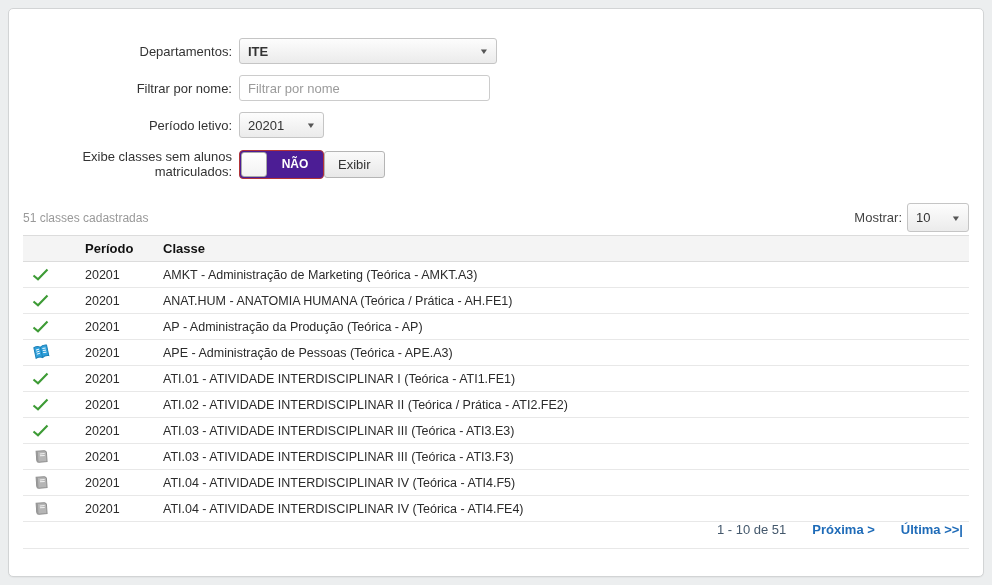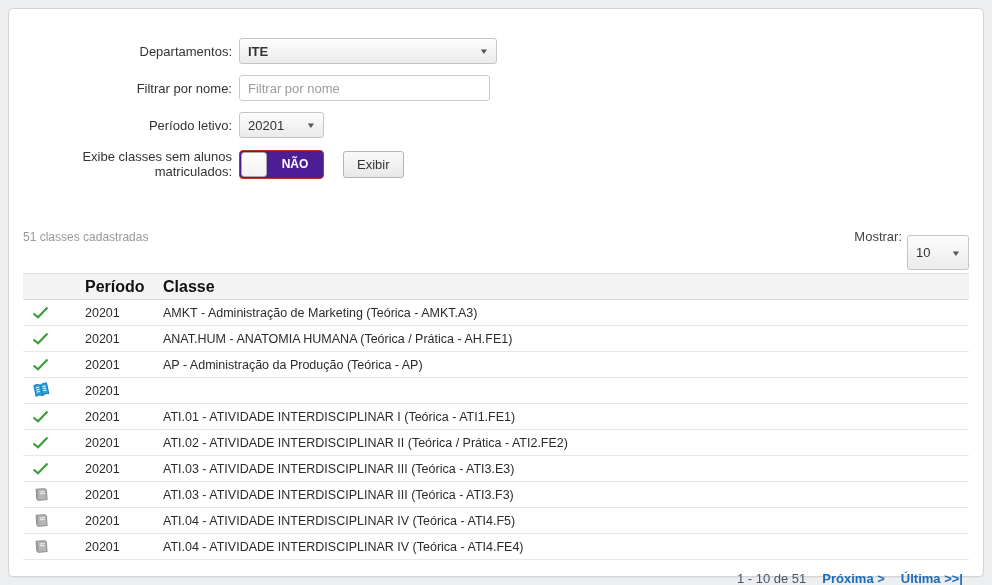--- a/index.html
+++ b/index.html
@@ -24,21 +24,21 @@
   
   .form-row { display:flex; align-items:center; margin-bottom:11px; }
   .form-label { width:216px; text-align:right; padding-right:7px; color:#333; font-size:13px; }
   .select {
     position:relative; height:26px; border:1px solid #c5c5c5; border-radius:3px;
     background:linear-gradient(#fdfdfd,#ebebeb);
     display:flex; align-items:center; padding:0 22px 0 8px; cursor:pointer; color:#333;
   }
   .select.wide { width:258px;font-weight:bold; }
   .select.small { width:85px; }
-  .select.tiny { width:62px; height:35px; font-size:13px;margin-top:32px; }
+  .select.tiny { width:62px; height:29px; font-size:13px; }
   .select-arrow {
     position:absolute; right:8px; top:50%; transform:translateY(-50%) scaleX(1.3);
     font-size:8px; color:#555;
   }
   .text-input {
     width:251px; height:26px; border:1px solid #ccc; border-radius:3px;
     padding:0 8px; font-family:"Liberation Sans",sans-serif; font-size:13px; color:#333;
     background:#fff;
   }
   .text-input::placeholder { color:#9b9b9b; }
@@ -47,53 +47,53 @@
     display:flex; align-items:center; cursor:pointer;
   }
   .toggle-knob {
     width:26px; height:25px; margin-left:1px; background:linear-gradient(#fff,#f2f2f2);
     border:1px solid #a9a9a9; border-radius:3px;
   }
   .toggle-text {
     flex:1; text-align:center; color:#fff; font-weight:bold; font-size:12px;
   }
   .btn {
-    margin-left:19px; height:27px; padding:0 13px;
+    margin-left:0; height:27px; padding:0 13px;
     background:linear-gradient(#fafafa,#e8e8e8); border:1px solid #b5b5b5; border-radius:3px;
     font-family:"Liberation Sans",sans-serif; font-size:13px; color:#333; cursor:pointer;
   }
 
   
   .summary-row {
     margin-top:24px; display:flex; justify-content:space-between; align-items:center;
     margin-bottom:3px;
   }
   .count-text { color:#999; font-size:12px; }
   .mostrar { display:flex; align-items:center; gap:5px; color:#444; font-size:13px; }
 
   
   .table { width:100%; }
   .thead {
     display:flex; align-items:center; height:27px; background:#f4f4f4;
     border-top:1px solid #dcdcdc; border-bottom:1px solid #dcdcdc;
-    font-weight:bold; font-size:16px; color:#111;
+    font-weight:bold; font-size:13px; color:#111;
   }
   .trow {
     display:flex; align-items:center; height:26px; border-bottom:1px solid #e8e8e8;
     font-size:12.5px; color:#2b2b2b; cursor:pointer;
   }
   .col-status { width:62px; padding-left:9px; display:flex; align-items:center; }
   .col-periodo { width:78px; }
   .col-classe { flex:1; }
   .row-icon { display:inline-flex; align-items:center; }
 
   
   .pagination {
-    display:flex; justify-content:flex-end; align-items:flex-end; height:27px;
-    border-bottom:1px solid #e8e8e8; gap:16px; padding-right:6px;
+    display:flex; justify-content:flex-end; align-items:flex-start; height:27px;
+    border-bottom:1px solid #e8e8e8; gap:26px; padding-right:6px;
   }
   .pagination .range { color:#44586c; font-size:13px; }
   .plink { color:#1e6bb8; font-weight:bold; font-size:13px; text-decoration:none; cursor:pointer; }
 </style>
 </head>
 <body>
 
 <div class="panel">
   <div class="panel-body">
 
@@ -189,20 +189,21 @@
                     <line x1="4.6" y1="9.2" x2="7.8" y2="8.9" stroke="#fff" stroke-width="0.9"></line>
                     <line x1="11.2" y1="4.7" x2="14.4" y2="5" stroke="#fff" stroke-width="0.9"></line>
                     <line x1="11.2" y1="6.8" x2="14.4" y2="7.1" stroke="#fff" stroke-width="0.9"></line>
                     <line x1="11.2" y1="8.9" x2="14.4" y2="9.2" stroke="#fff" stroke-width="0.9"></line>
                     <line x1="9.5" y1="3.2" x2="9.5" y2="13.7" stroke="#1c7fb5" stroke-width="0.9"></line>
                   </g>
                 </svg>
               </span>
             </span>
             <span class="col-periodo">20201</span>
+            <span class="col-classe">APE - Administração de Pessoas (Teórica - APE.A3)</span>
           </div>
           <div class="trow">
             <span class="col-status">
               <span class="row-icon">
                 <svg width="17" height="13" viewBox="0 0 17 13">
                   <path d="M1.5 7.5 L6 11.3 L15.5 1.5" fill="none" stroke="#3d9b35" stroke-width="2.1"></path>
                 </svg>
               </span>
             </span>
             <span class="col-periodo">20201</span>

